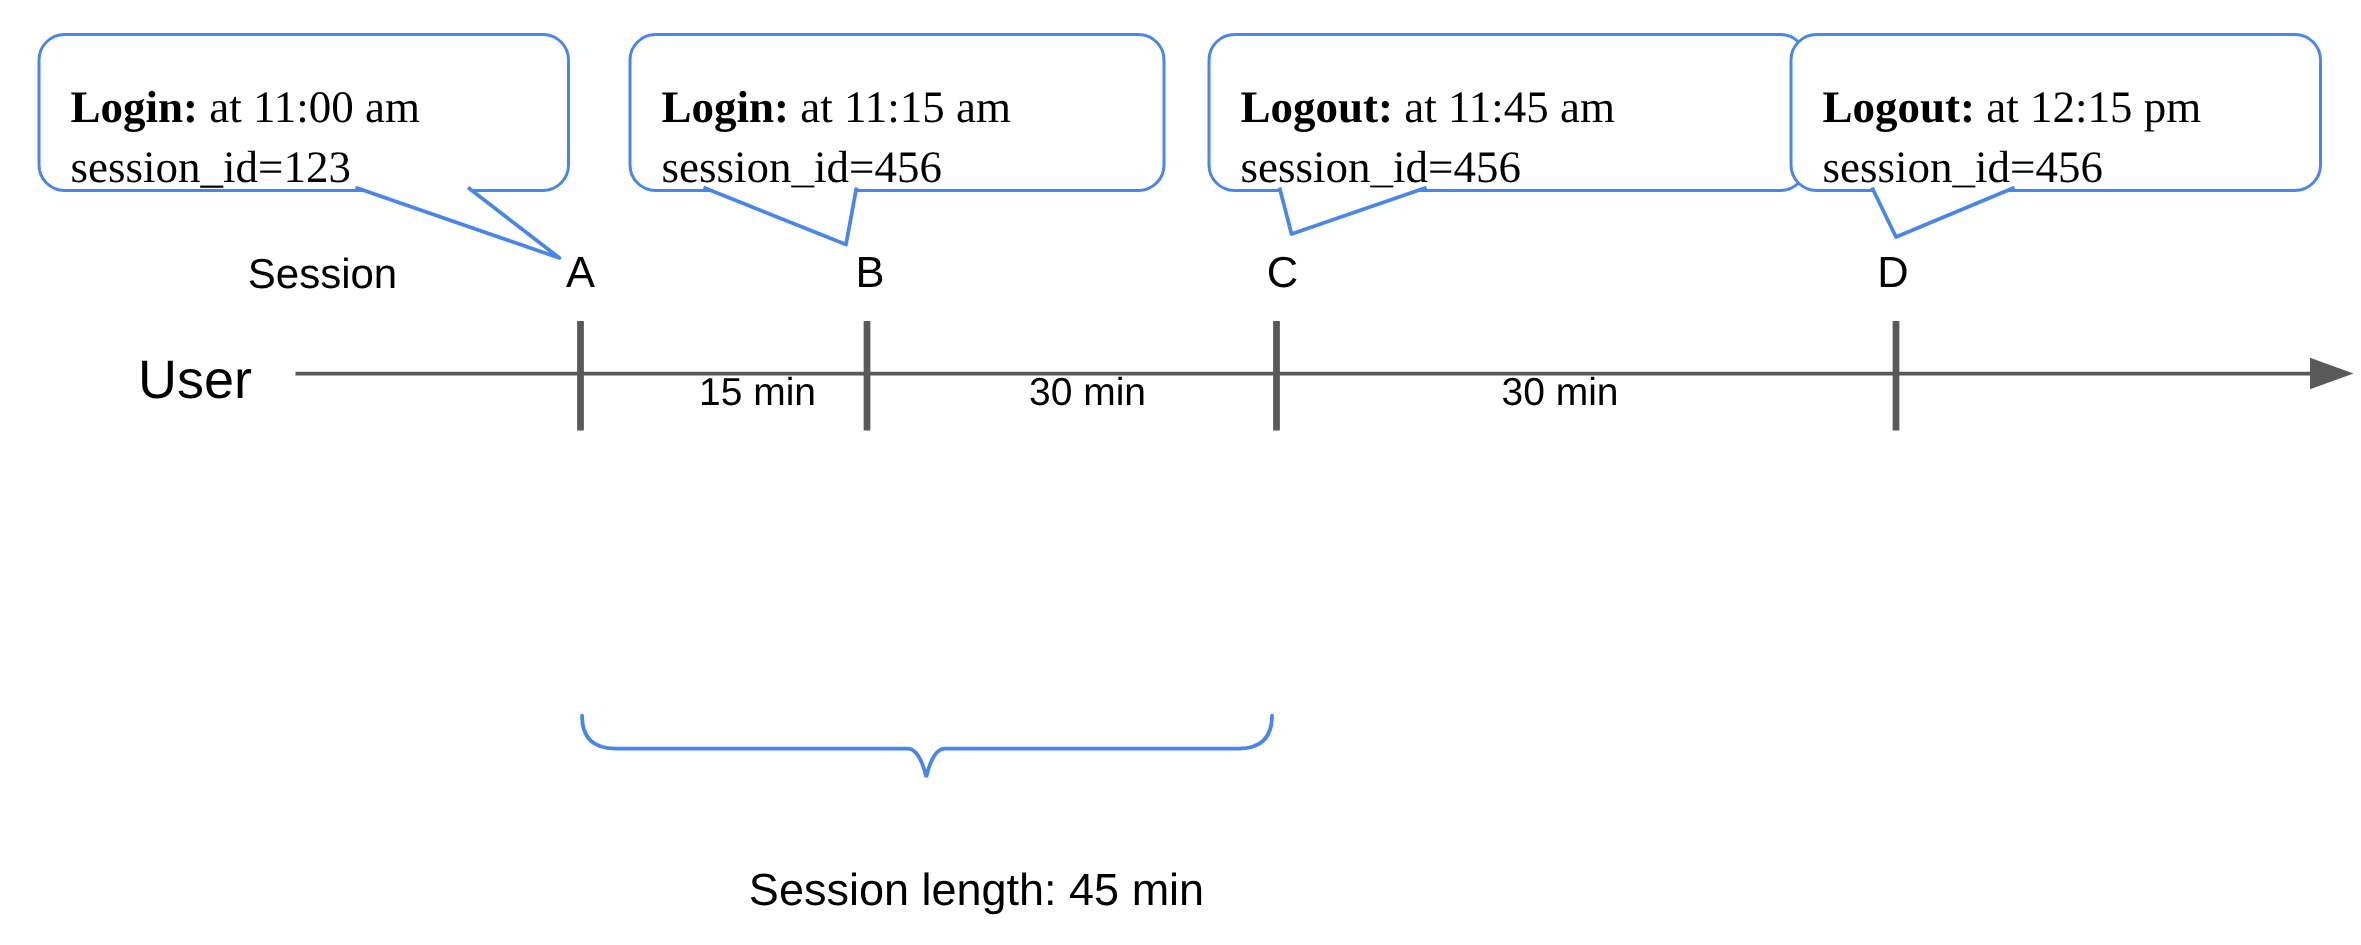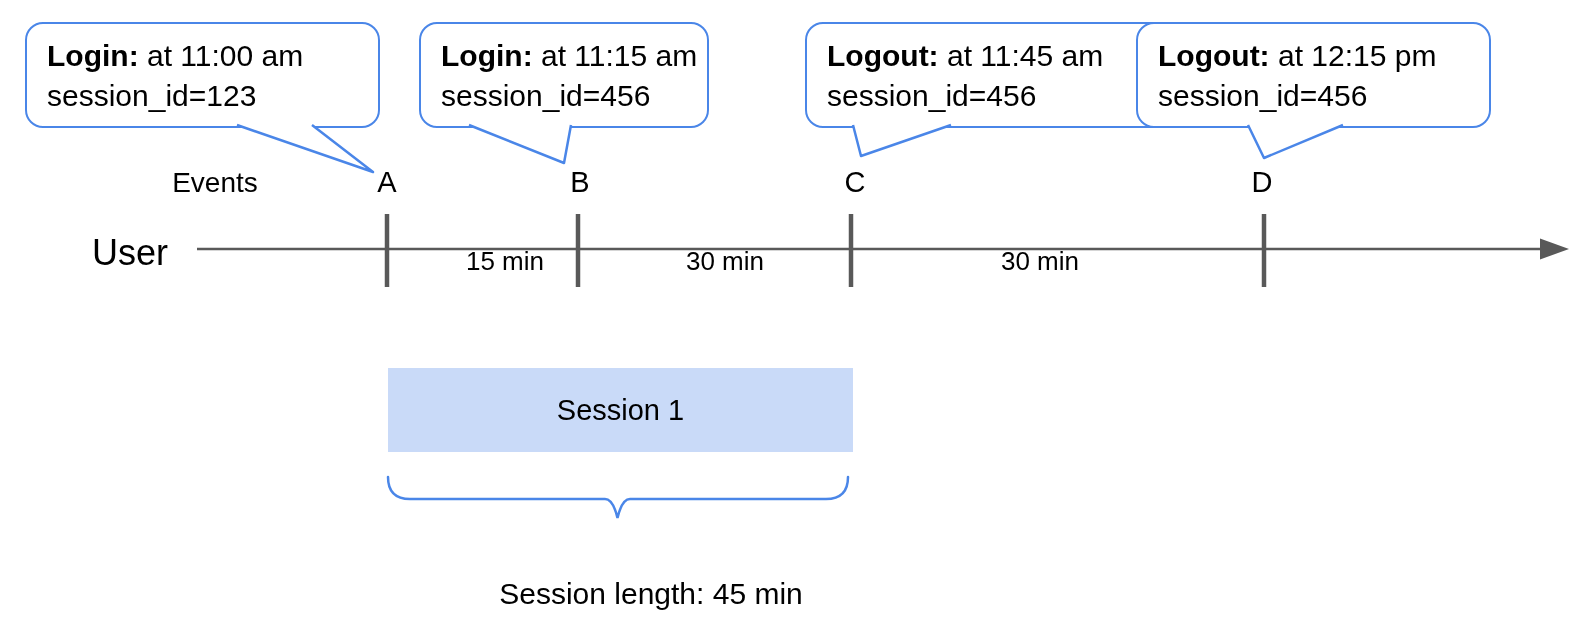--- a/index.html
+++ b/index.html
@@ -17,25 +17,26 @@
     overflow: hidden;
   }
   .callout {
     position: absolute;
     box-sizing: border-box;
     top: 22px;
     height: 106px;
     border: 2.5px solid var(--bubble_border, #4a86e8);
     border-radius: 18px;
     background: #ffffff;
-    padding: 12px 0 0 20px;
+    padding: 28px 0 0 20px;
     font-size: 30px;
     line-height: 40px;
     white-space: nowrap;
     z-index: 1;
+    font-family: Liberation Serif, serif;
   }
   .callout .b { font-weight: bold; }
   .overlay {
     position: absolute;
     left: 0;
     top: 0;
     z-index: 2;
     pointer-events: none;
   }
   .tail {
@@ -80,31 +81,31 @@
 </head>
 <body>
 
 <div class="canvas">
 
   <div class="callout" style="left:25px; width:355px;">
     <div><span class="b">Login:</span><span> at 11:00 am</span></div>
     <div>session_id=123</div>
   </div>
 
-  <div class="callout" style="left:419px; width:290px;">
+  <div class="callout" style="left:419px; width:358px;">
     <div><span class="b">Login:</span><span> at 11:15 am</span></div>
     <div>session_id=456</div>
   </div>
 
   <div class="callout" style="left:805px; width:400px;">
     <div><span class="b">Logout:</span><span> at 11:45 am</span></div>
     <div>session_id=456</div>
   </div>
 
-  <div class="callout" style="left:1136px; width:355px;">
+  <div class="callout" style="left:1193px; width:355px;">
     <div><span class="b">Logout:</span><span> at 12:15 pm</span></div>
     <div>session_id=456</div>
   </div>
 
   <svg class="overlay" width="1574" height="630" viewBox="0 0 1574 630">
 
     <path class="tail" d="M 237 125 L 373 172 L 312 125"></path>
     <path class="tail" d="M 469 125 L 564 163 L 571 125"></path>
     <path class="tail" d="M 853 125 L 861 156 L 951 125"></path>
     <path class="tail" d="M 1248 125 L 1264 158 L 1343 125"></path>
@@ -113,31 +114,28 @@
     <polygon class="tl-fill" points="1540,238.5 1569,249 1540,259.5"></polygon>
 
     <line class="tl-stroke" x1="387" y1="214" x2="387" y2="287" stroke-width="4.5"></line>
     <line class="tl-stroke" x1="578" y1="214" x2="578" y2="287" stroke-width="4.5"></line>
     <line class="tl-stroke" x1="851" y1="214" x2="851" y2="287" stroke-width="4.5"></line>
     <line class="tl-stroke" x1="1264" y1="214" x2="1264" y2="287" stroke-width="4.5"></line>
 
     <path class="brace" d="M 388 477 Q 388 499 410 499 L 605 499 Q 613 499 617.5 518 Q 622 499 630 499 L 826 499 Q 848 499 848 477"></path>
   </svg>
 
-  <div class="label events-label centered" style="left:215px; top:167px;">Events</div>
+  <div class="label events-label centered" style="left:215px; top:167px;">Session</div>
   <div class="label user-label" style="left:92px; top:232px;">User</div>
 
   <div class="label event-letter centered" style="left:387px;  top:166px;">A</div>
   <div class="label event-letter centered" style="left:580px;  top:166px;">B</div>
   <div class="label event-letter centered" style="left:855px;  top:166px;">C</div>
   <div class="label event-letter centered" style="left:1262px; top:166px;">D</div>
 
   <div class="label interval centered" style="left:505px;  top:198px;">15 min</div>
   <div class="label interval centered" style="left:725px;  top:198px;">30 min</div>
   <div class="label interval centered" style="left:1040px; top:198px;">30 min</div>
 
-  <div class="session-box">
-    <span>Session 1</span>
-  </div>
 
   <div class="label session-length centered" style="left:651px; top:577px;">Session length: 45 min</div>
 
 </div>
 
 </body></html>

